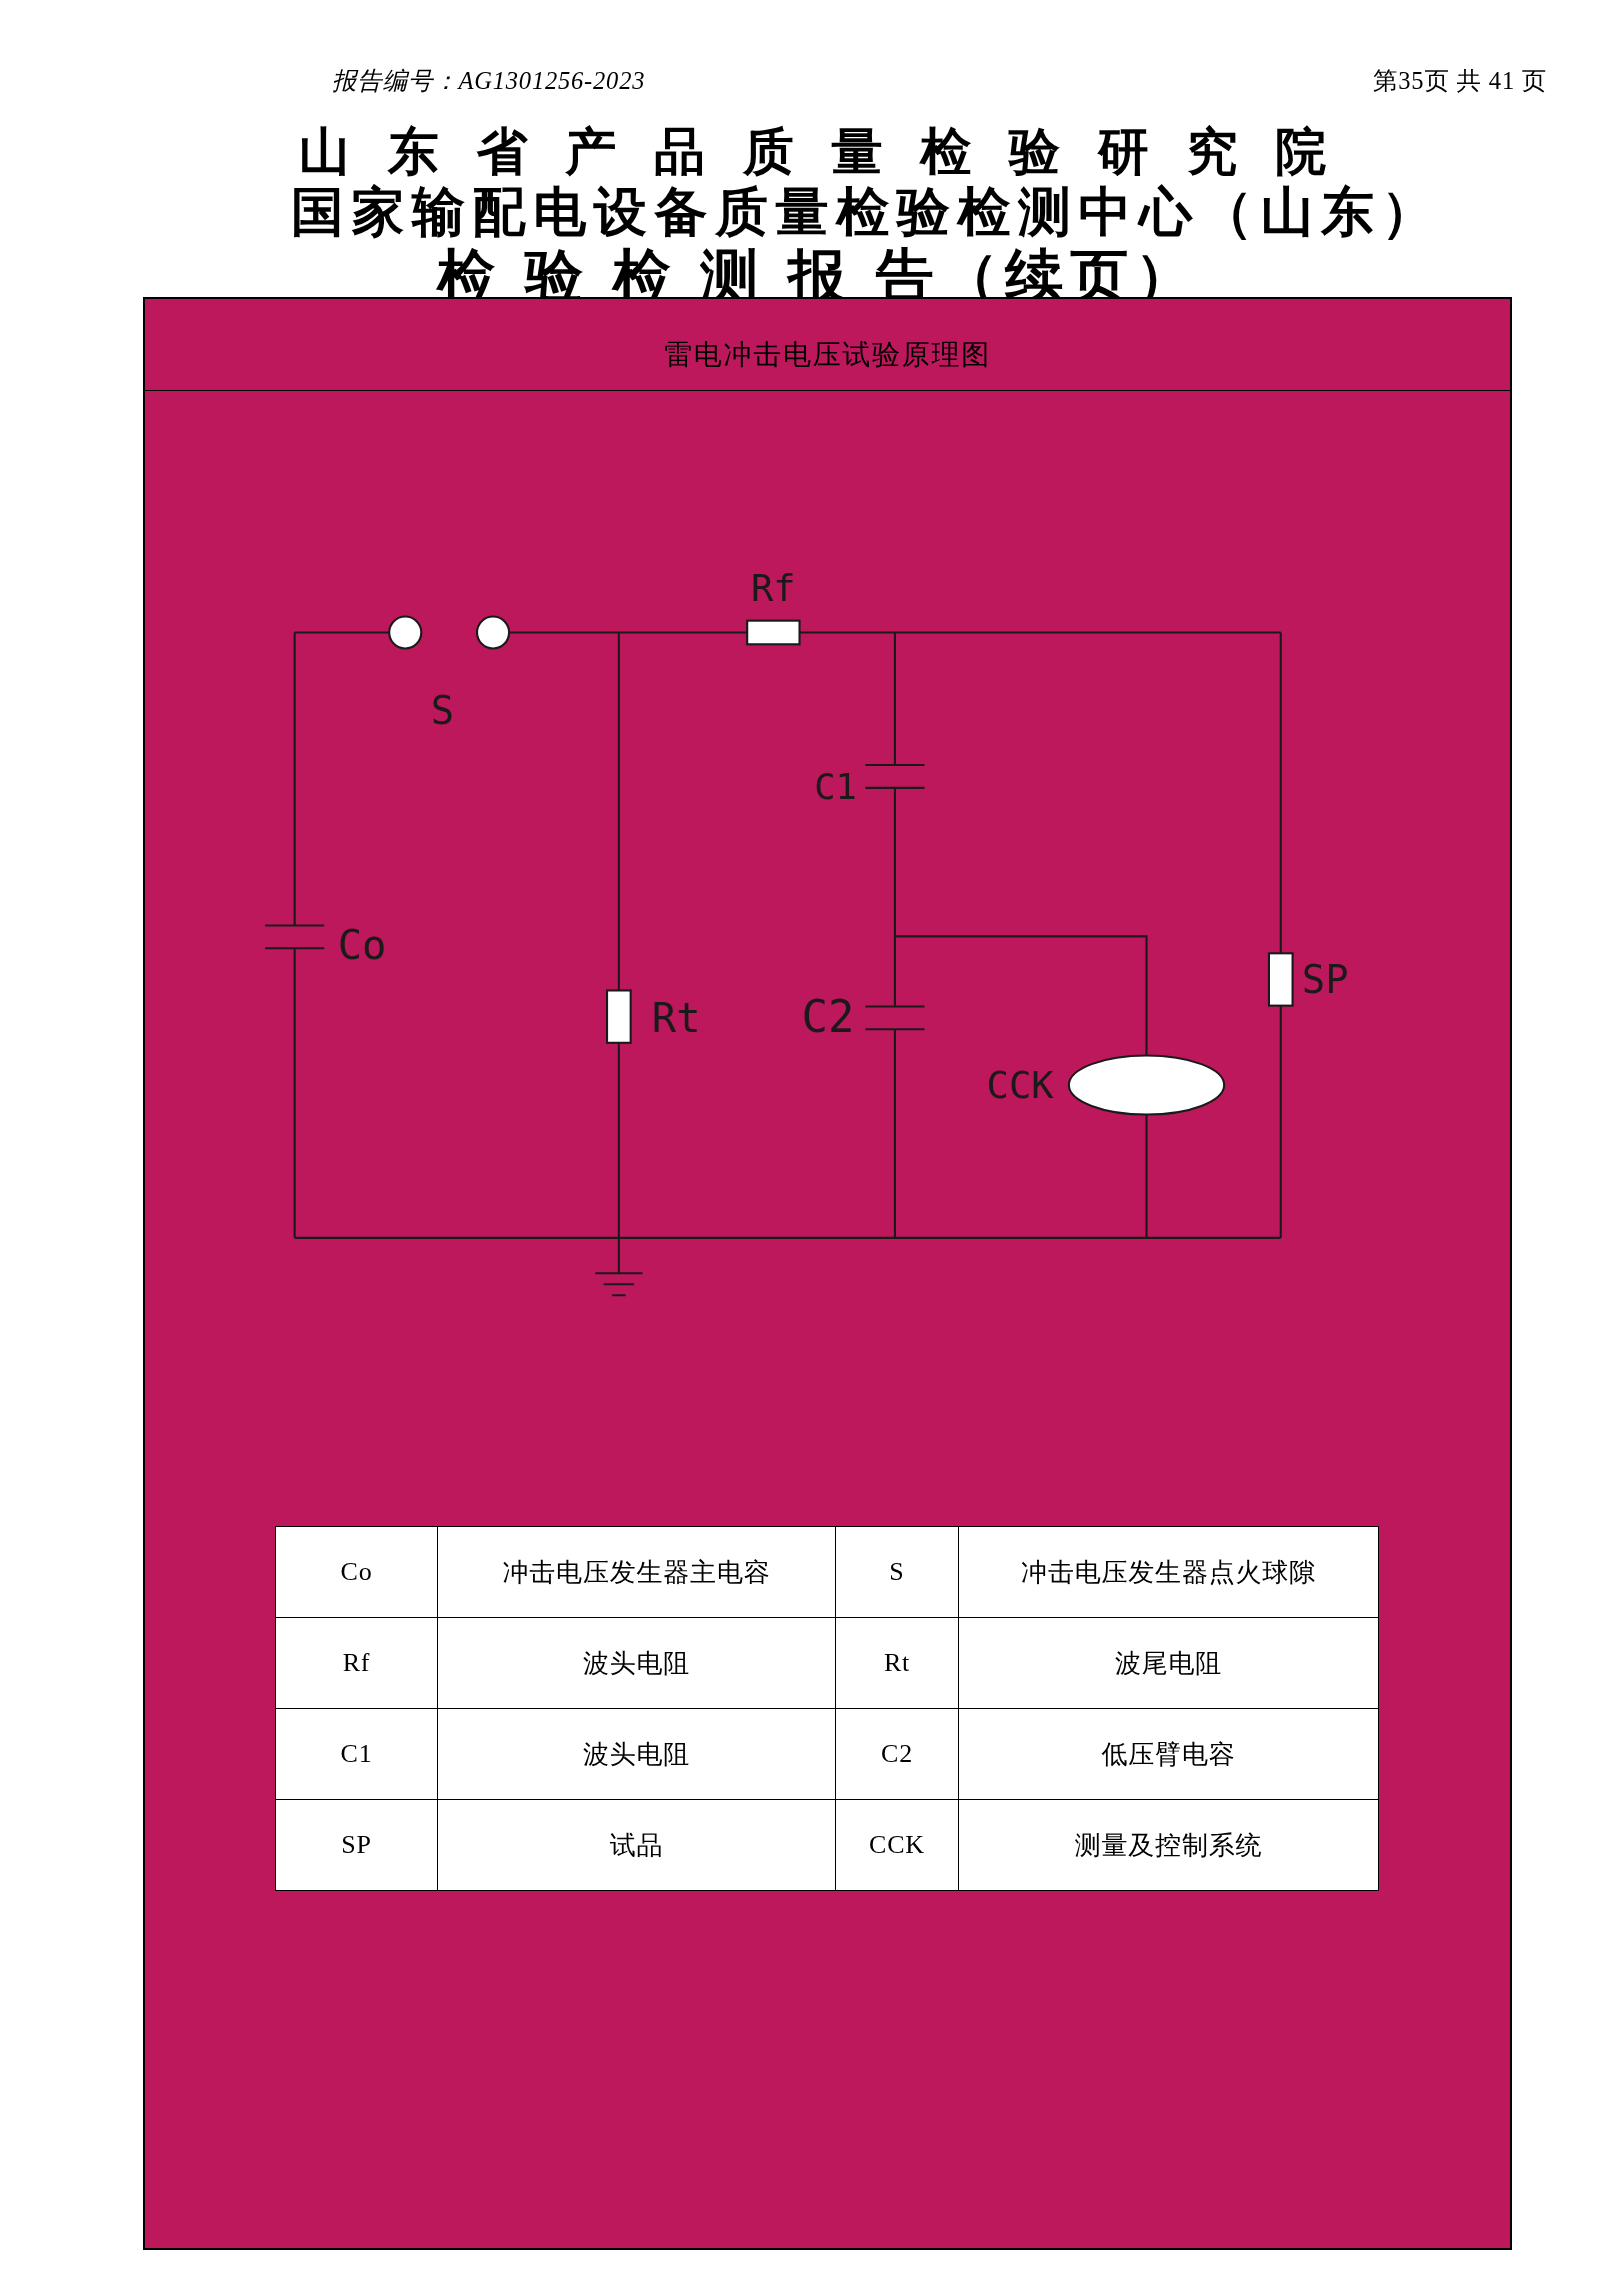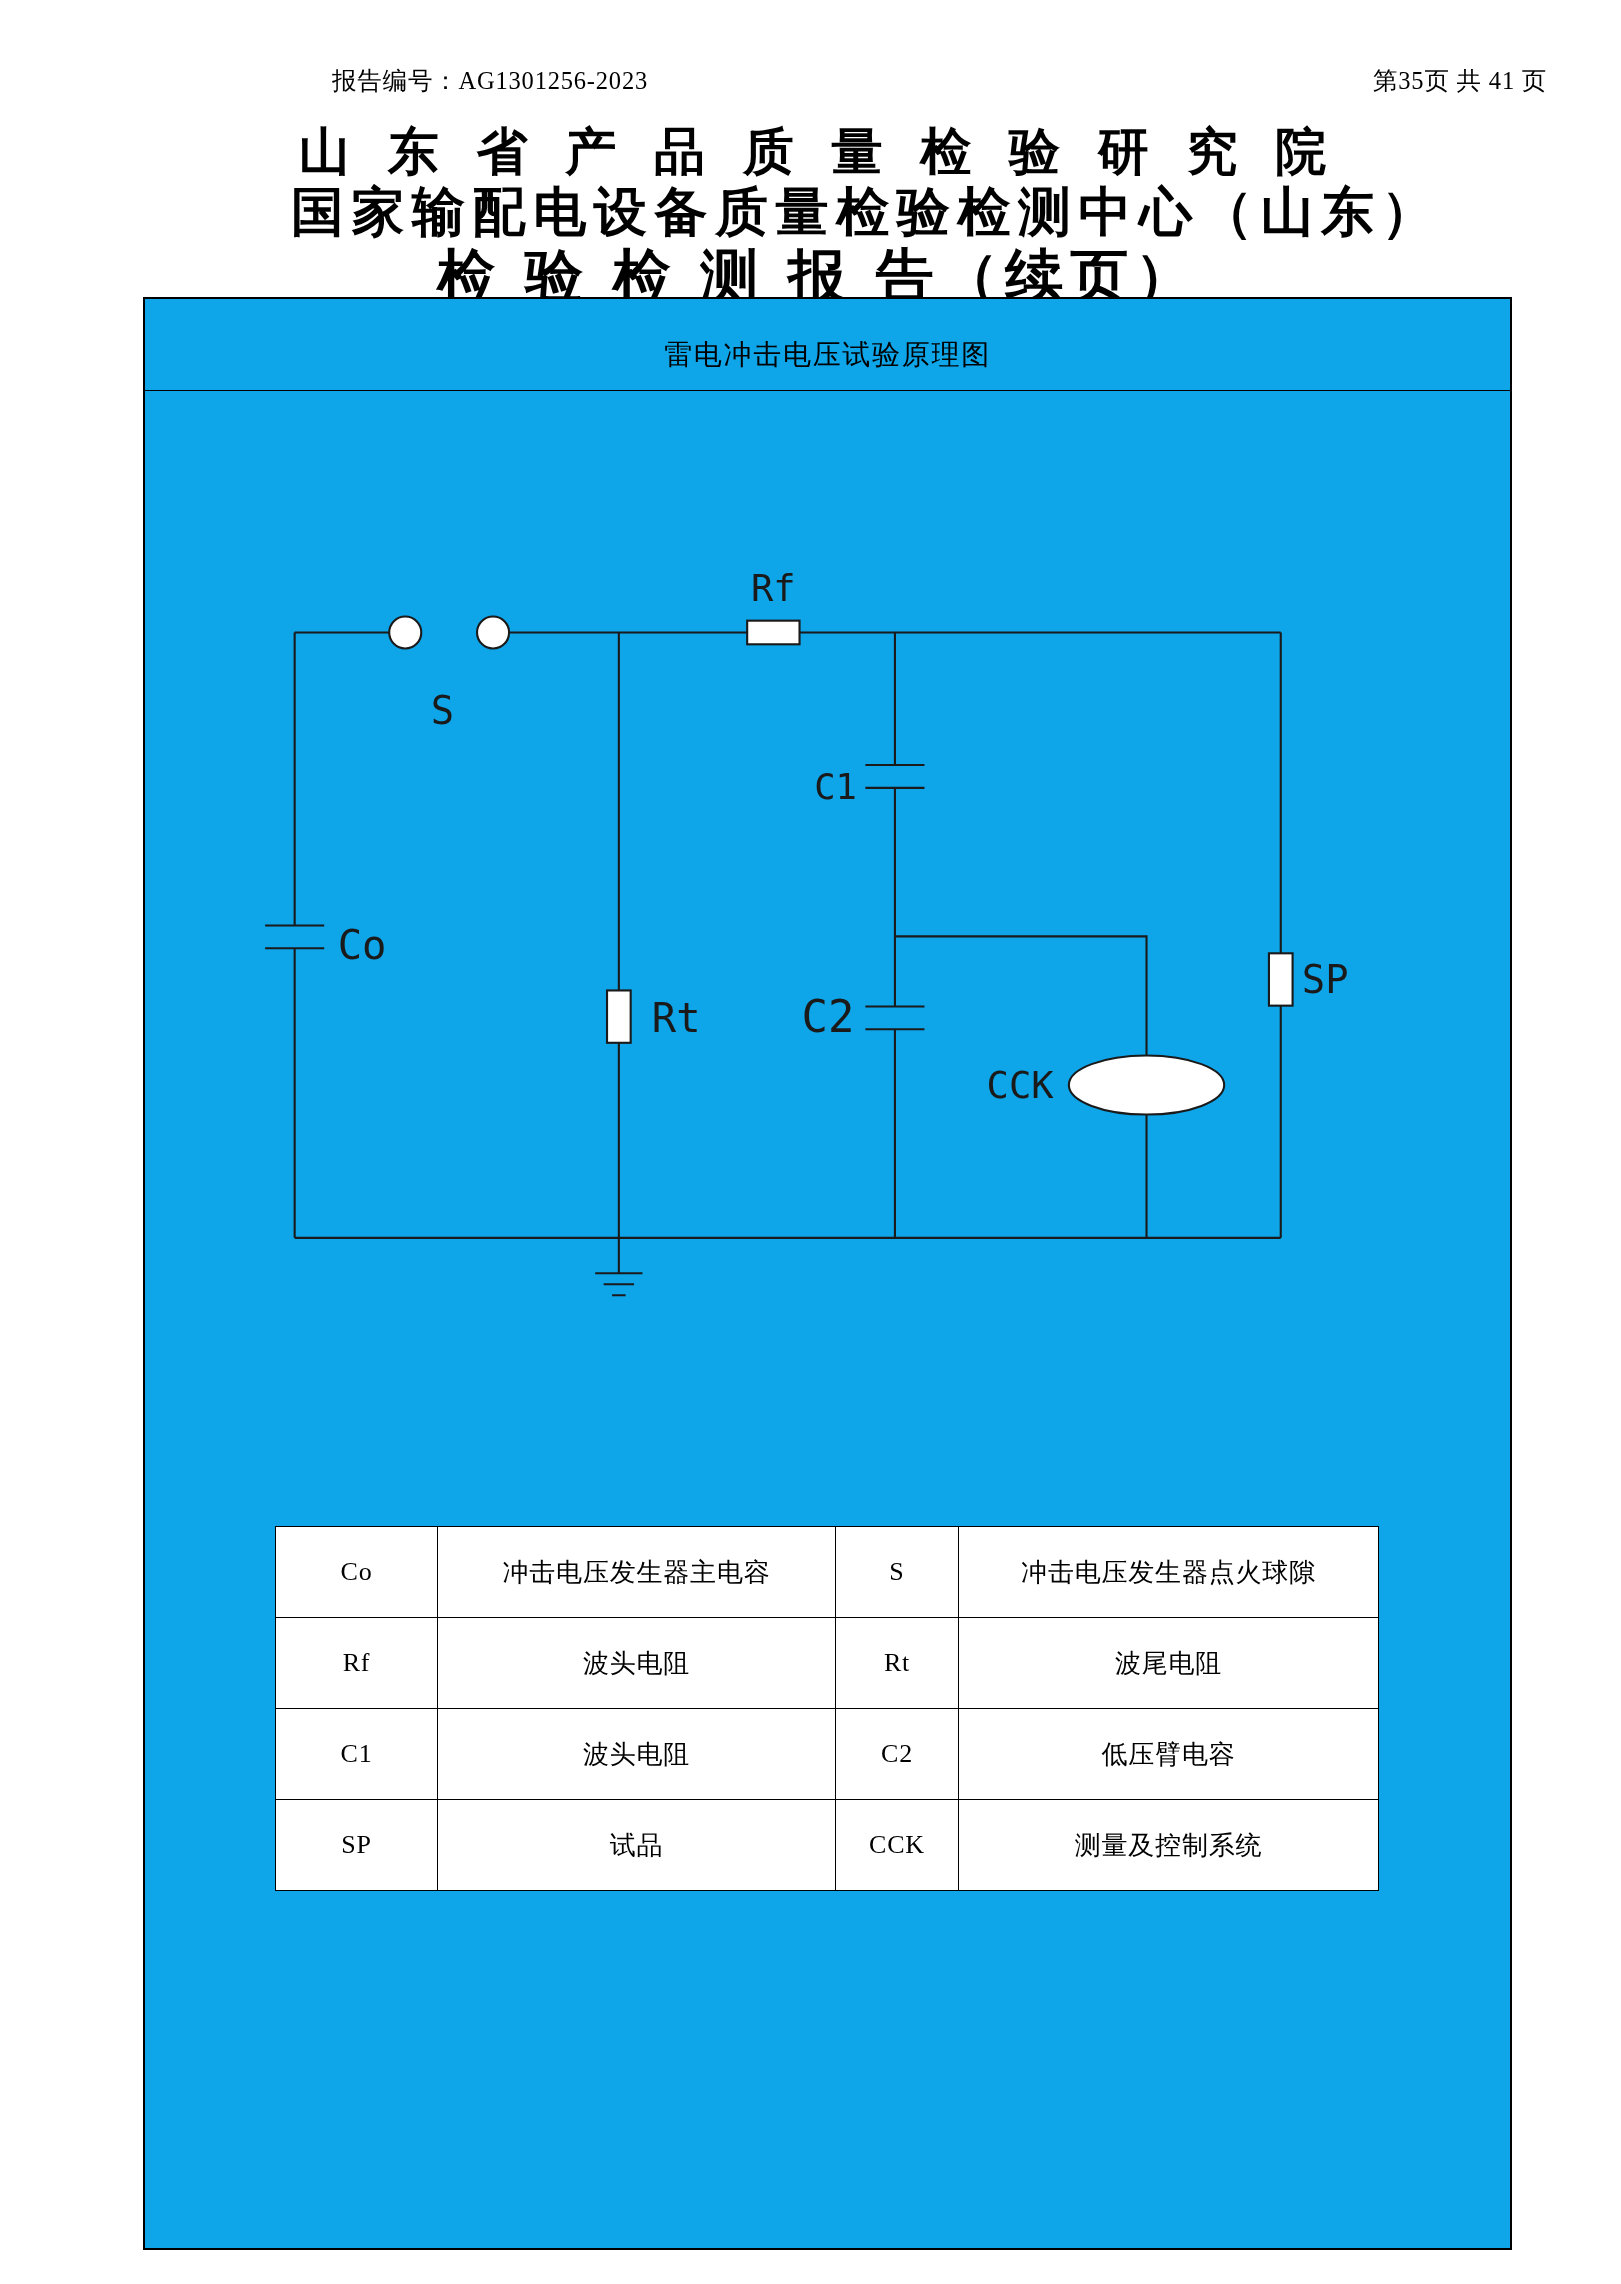--- a/index.html
+++ b/index.html
@@ -6,34 +6,34 @@
   body {
     width: 1621px;
     height: 2284px;
     position: relative;
     background: #ffffff;
     color: #111;
     font-family: "Liberation Serif", serif;
     overflow: hidden;
   }
   .hdr { position: absolute; top: 64px; font-size: 24.5px; letter-spacing: 0.8px; color: #000; }
-  .hdr-left  { left: 332px; }
+  .hdr-left  { left: 332px; font-style: italic; }
   .hdr-right { left: 1332px; margin-left: 41px; }
   .title {
     position: absolute; left: 8px; width: 100%;
     text-align: center; font-family: "Liberation Sans", sans-serif;
     font-weight: bold; color: #000; white-space: nowrap;
   }
   .title-1 { top: 118px; font-size: 51px; letter-spacing: 11.8px; }
   .title-2 { top: 177px; font-size: 53px; letter-spacing: 7.6px; padding-left: 48px; }
   .title-3 { top: 238px; font-size: 58px; letter-spacing: 6.8px; text-align: center; }
   .main-box {
     position: absolute; left: 143px; top: 297px;
     width: 1365px; height: 1949px;
-    border: 2.5px solid #000; background: #0ea5e9;
+    border: 2.5px solid #000; background: #be185d;
   }
   .diagram-title {
     position: absolute; top: 37px; left: 0; width: 100%;
     text-align: center; font-size: 28px; color: #000; letter-spacing: 1.7px;
   }
   .diagram-sep {
     position: absolute; top: 91px; left: 0; width: 100%;
     height: 0; border-top: 1.7px solid #000;
   }
   .circuit { position: absolute; left: 0; top: 0; width: 1621px; height: 2284px; }

